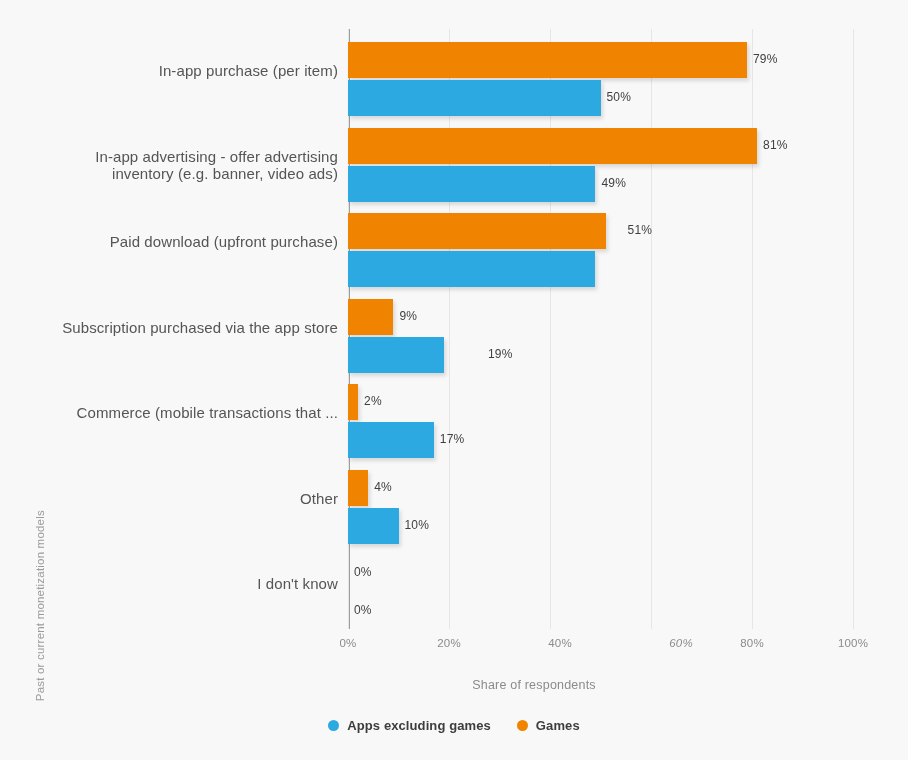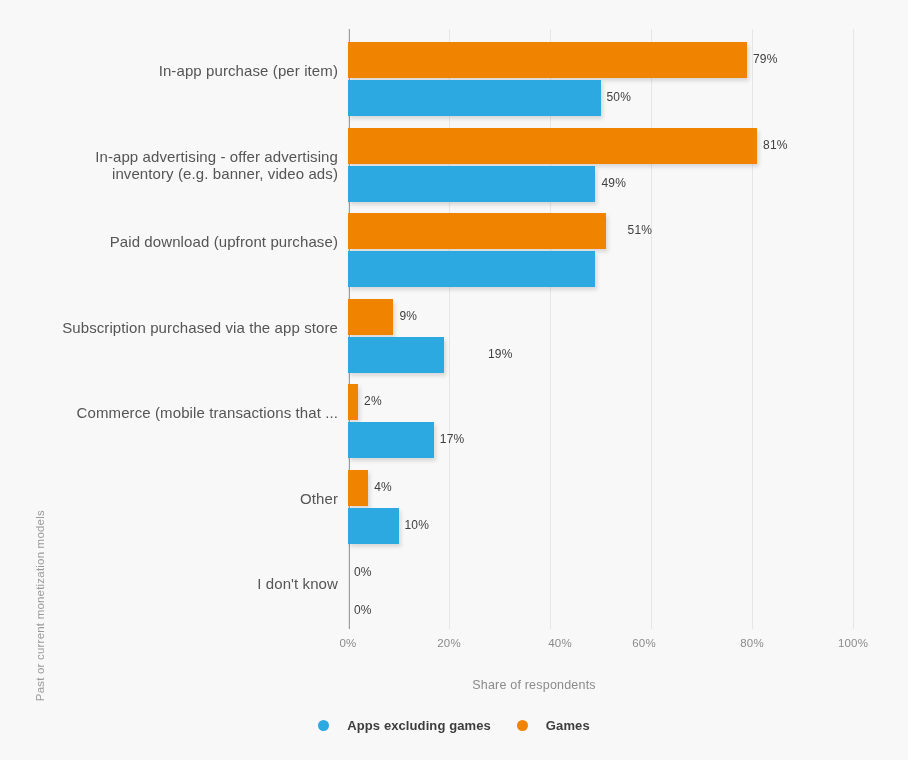--- a/index.html
+++ b/index.html
@@ -124,21 +124,21 @@
     top: 718px;
     left: 0; width: 908px;
     display: flex;
     justify-content: center;
     align-items: center;
     gap: 26px;
   }
   .legend-item {
     display: flex;
     align-items: center;
-    gap: 18px;
+    gap: 8px;
   }
   .legend-marker {
     width: 11px; height: 11px;
     border-radius: 50%;
     display: inline-block;
   }
   .legend-label {
     font-size: 13px;
     font-weight: bold;
     color: #3d3d3f;
@@ -200,21 +200,21 @@
       <div class="bar apps has-w" style="left: 0px; top: 478.5px; width: 50.5px;"></div>
       <div class="bar-label" style="left: 56.5px; top: 488.5px;">10%</div>
       <div class="bar-label" style="left: 6px; top: 536px;">0%</div>
       <div class="bar-label" style="left: 6px; top: 574px;">0%</div>
     </div>
 
   <div id="xticks">
       <div class="x-tick" style="left: 348px;">0%</div>
       <div class="x-tick" style="left: 449px;">20%</div>
       <div class="x-tick" style="left: 536px; margin-left: 24px;">40%</div>
-      <div class="x-tick" style="left: 644px;">60%</div>
+      <div class="x-tick" style="left: 681px; font-style: italic;">60%</div>
       <div class="x-tick" style="left: 752px;">80%</div>
       <div class="x-tick" style="left: 853px;">100%</div>
     </div>
 
   <div class="x-axis-title">
     <span>Share of respondents</span>
   </div>
 
   <div class="legend" id="legend">
       <div class="legend-item">

